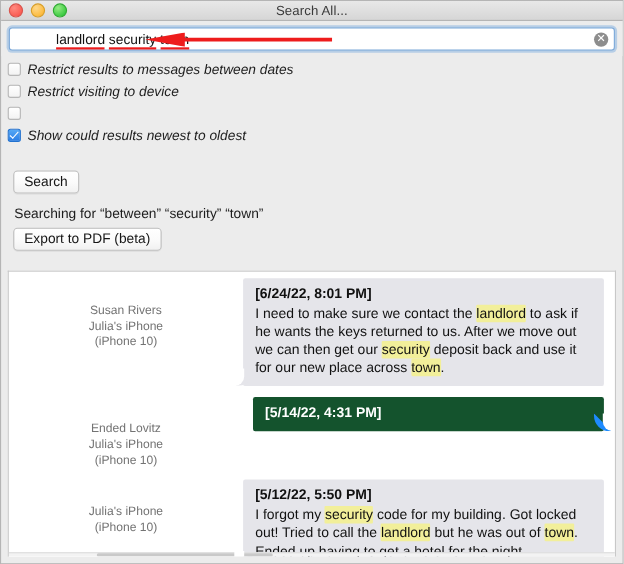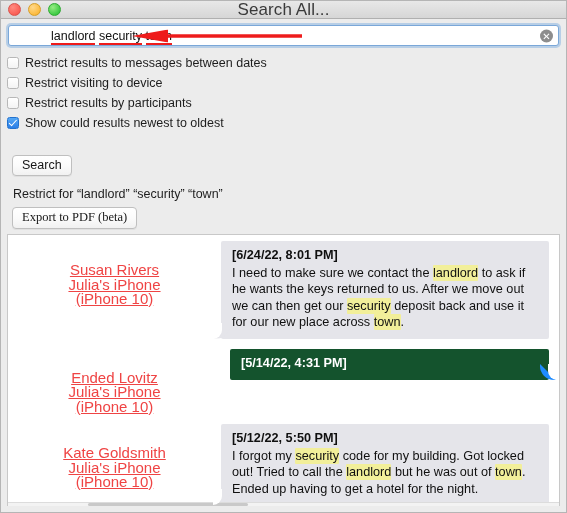--- a/index.html
+++ b/index.html
@@ -47,21 +47,21 @@
   .light {
     width: 11px;
     height: 11px;
     border-radius: 50%;
     display: block;
   }
   .light.close  { background: radial-gradient(circle at 35% 30%, #ff8a80, #fa5e55 70%, #e0443e); border: 1px solid #d8534c; }
   .light.min    { background: radial-gradient(circle at 35% 30%, #ffd88a, #fcbb40 70%, #e0a02d); border: 1px solid #d79e28; }
   .light.zoom   { background: radial-gradient(circle at 35% 30%, #96ec83, #3fcb45 70%, #2bb034); border: 1px solid #2eaa31; }
   #window-title {
-    font-size: 17px;
+    font-size: 12px;
     color: #3a3a3a;
     letter-spacing: 0.1px;
   }
   
   #searchbar-wrap {
     padding: 6px 7px 5px 7px;
     background: #ececec;
   }
   #searchfield {
     position: relative;
@@ -146,64 +146,64 @@
     top: 0.5px;
     width: 3px;
     height: 6.5px;
     border: solid #ffffff;
     border-width: 0 1.6px 1.6px 0;
     transform: rotate(42deg);
   }
   .optlabel {
     font-size: 12.5px;
     color: #1d1d1d;
+    font-style: italic;
   }
   
   .pushbtn {
     display: inline-block;
     background: linear-gradient(to bottom, #ffffff 0%, #fbfbfb 50%, #f1f1f1 100%);
     border: 1px solid #bfbfbf;
     border-radius: 4px;
     font-size: 12.5px;
     color: #161616;
     padding: 2px 9px 3px 9px;
     box-shadow: 0 1px 0 rgba(0,0,0,0.05);
     cursor: default;
   }
   #search-btn-wrap { padding: 5px 0 0 11px; margin-top: 17px; }
   #searching-for {
     font-size: 12.5px;
     color: #1d1d1d;
     padding: 11px 0 0 12px;
   }
-  #export-wrap { padding: 6px 0 5px 11px; font-family: Liberation Serif, serif; }
+  #export-wrap { padding: 6px 0 18px 11px; }
   
   #results {
     flex: 1 1 auto;
     margin: 0 6px 6px 6px;
     background: #ffffff;
     border: 1px solid #c8c8c8;
     border-bottom: none;
     overflow: hidden;
     position: relative;
   }
   .msgrow {
     display: flex;
     align-items: flex-start;
     padding: 6px 0 4px 0;
   }
   .who {
     width: 213px;
     flex: 0 0 213px;
     text-align: center;
-    font-size: 15px;
-    color: #ef4444;
+    font-size: 11px;
+    color: #737373;
     line-height: 14.5px;
     padding-top: 22px;
-    text-decoration: underline;
   }
   .who div { white-space: nowrap; }
   .bubble-wrap {
     flex: 1 1 auto;
     position: relative;
     padding-right: 10px;
   }
   .bubble {
     position: relative;
     border-radius: 2px;
@@ -328,33 +328,32 @@
     <div class="optrow">
       <span class="cb"></span>
       <span class="optlabel">Restrict results to messages between dates</span>
     </div>
     <div class="optrow">
       <span class="cb"></span>
       <span class="optlabel">Restrict visiting to device</span>
     </div>
     <div class="optrow">
       <span class="cb"></span>
-      <span class="optlabel">Restrict results by participants</span>
     </div>
     <div class="optrow">
       <span class="cb on"></span>
       <span class="optlabel">Show could results newest to oldest</span>
     </div>
   </div>
 
   <div id="search-btn-wrap">
     <span class="pushbtn">Search</span>
   </div>
 
-  <div id="searching-for">Restrict for “landlord” “security” “town”</div>
+  <div id="searching-for">Searching for “between” “security” “town”</div>
 
   <div id="export-wrap">
     <span class="pushbtn">Export to PDF (beta)</span>
   </div>
 
   <div id="results">
 
     <div class="msgrow">
       <div class="who">
         <div>Susan Rivers</div>
@@ -377,21 +376,20 @@
       </div>
       <div class="bubble-wrap">
         <div class="bubble blue">
           <span class="stamp">[5/14/22, 4:31 PM]</span>
         </div>
       </div>
     </div>
 
     <div class="msgrow">
       <div class="who">
-        <div>Kate Goldsmith</div>
         <div>Julia's iPhone</div>
         <div>(iPhone 10)</div>
       </div>
       <div class="bubble-wrap">
         <div class="bubble gray">
           <span class="stamp">[5/12/22, 5:50 PM]</span>
           <span class="body">I forgot my <mark class="hl-y">security</mark> code for my building. Got locked out! Tried to call the <mark class="hl-y">landlord</mark> but he was out of <mark class="hl-y">town</mark>. Ended up having to get a hotel for the night.</span>
         </div>
       </div>
     </div>

